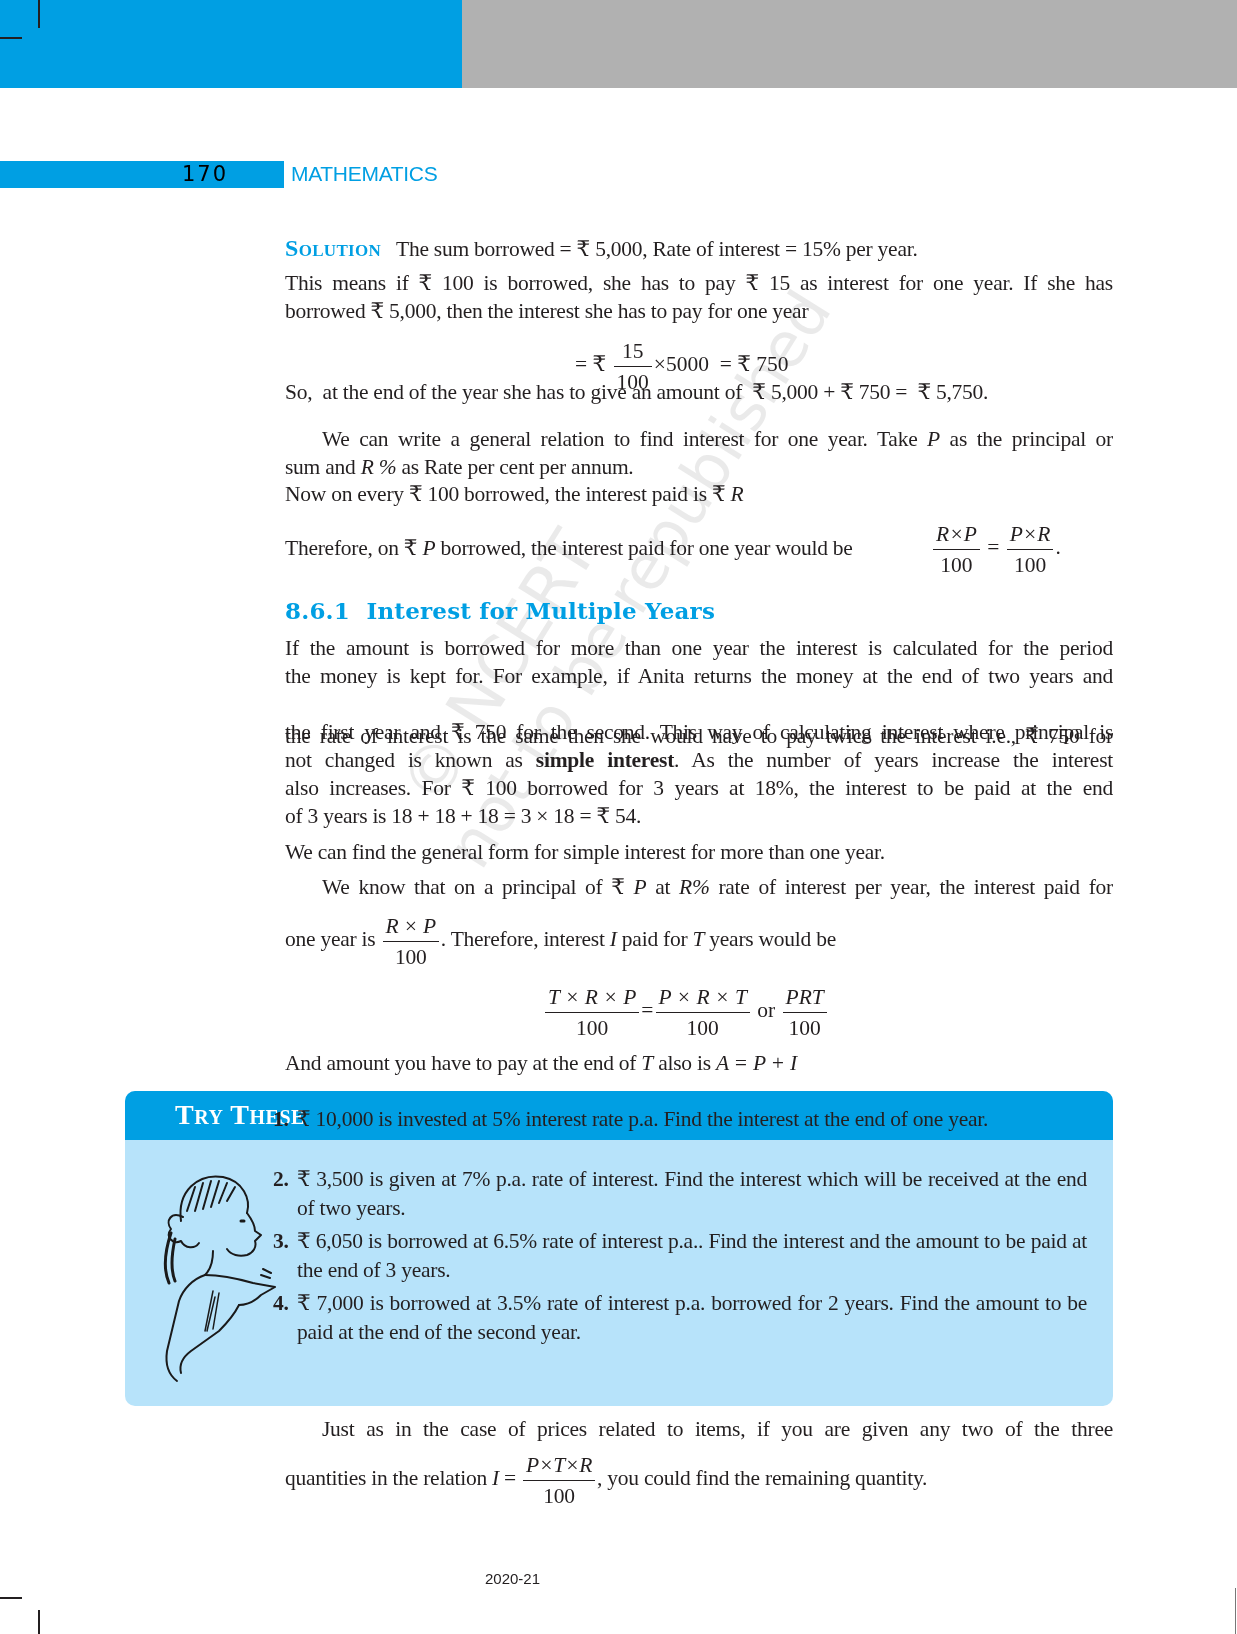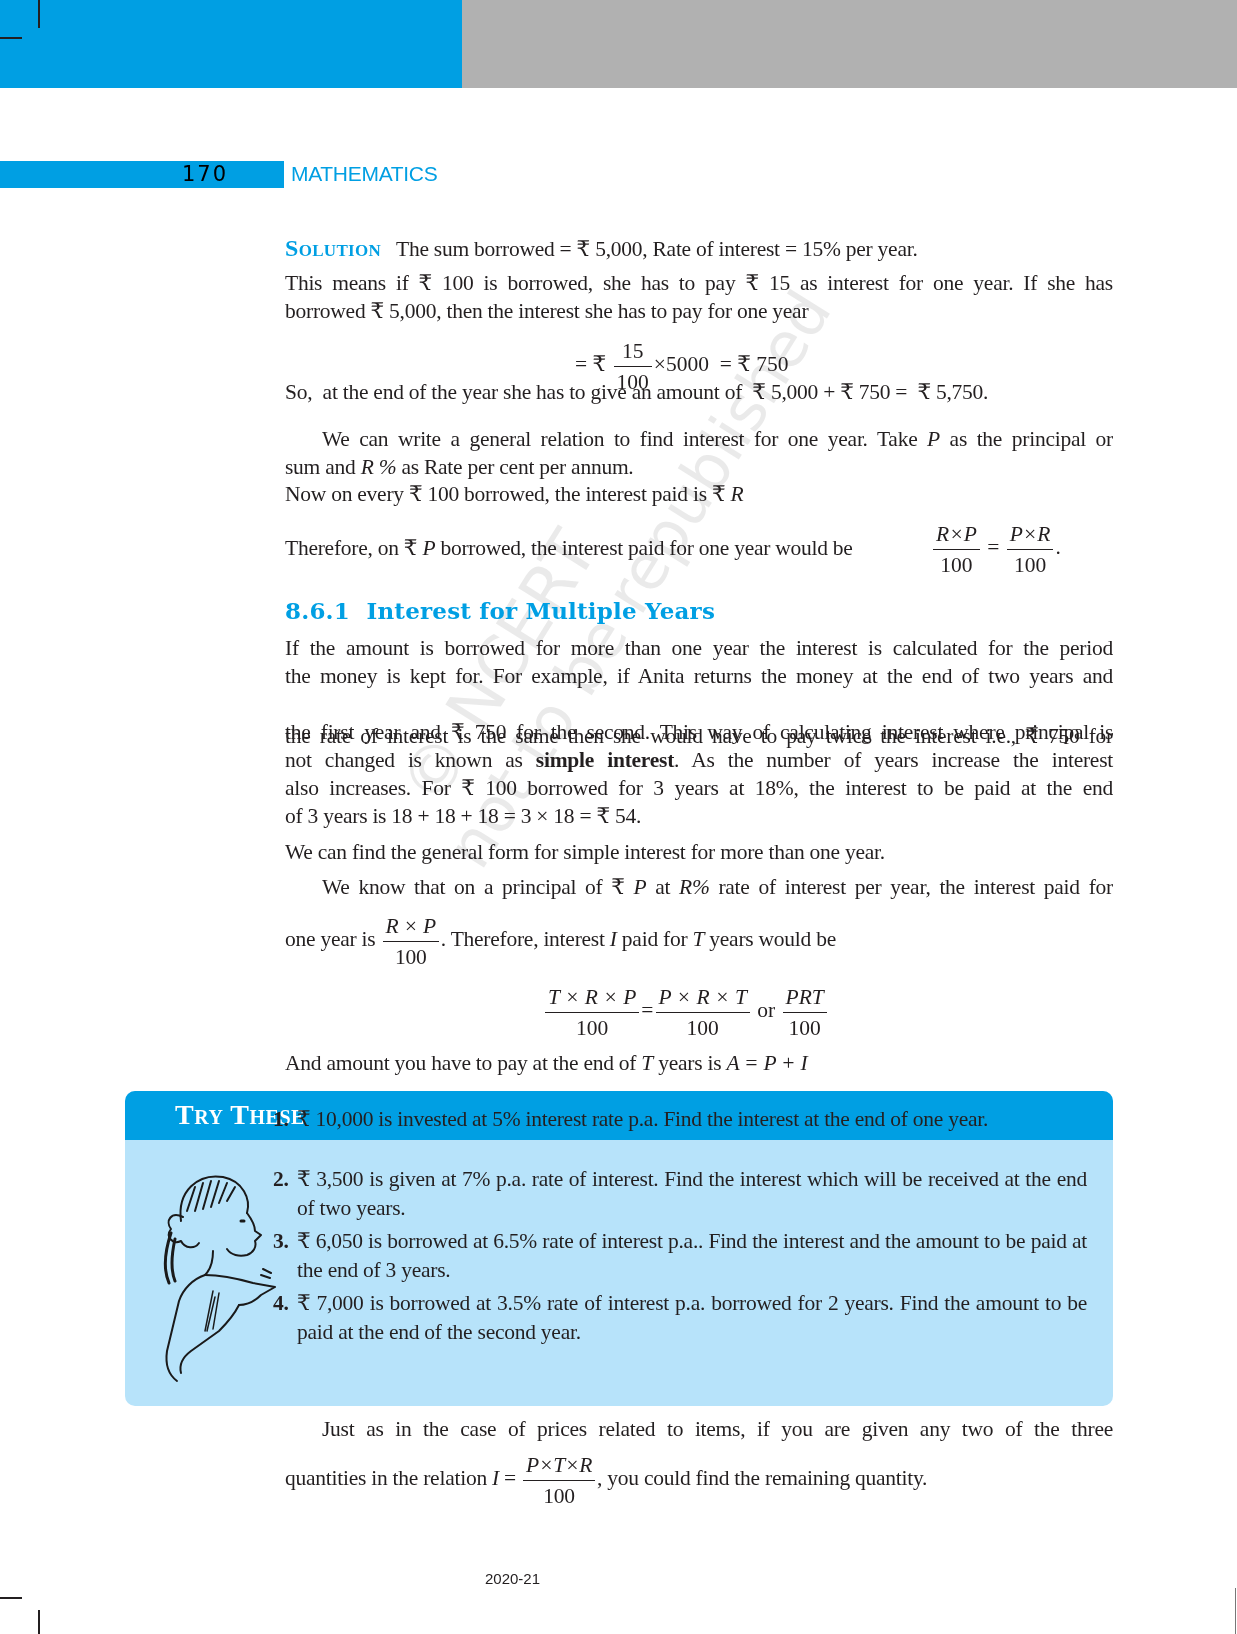--- a/index.html
+++ b/index.html
@@ -139,21 +139,21 @@
   </span><span>=</span><span class="frac">
     <i class="num">P × R × T</i>
     <span class="den">100</span>
   </span> <span>or</span> <span class="frac">
     <i class="num">PRT</i>
     <span class="den">100</span>
   </span>
 </div>
 
 <div class="line" style="top:1049px;">
-  <span>And amount you have to pay at the end of </span><i>T</i><span> years is </span><i>A = P + I</i>
+  <span>And amount you have to pay at the end of </span><i>T</i><span> also is </span><i>A = P + I</i>
 </div>
 
 <div class="abs try-box">
   <div class="abs try-head"></div>
   <div class="abs try-title">Try These</div>
 
   <svg class="abs" style="left:18px;top:60px;" width="140" height="240" viewBox="0 0 140 240">
     <g fill="none" stroke="#1a1a1a" stroke-width="2" stroke-linecap="round" stroke-linejoin="round">
       <path d="M38 70 C34 40 55 22 80 26 C100 30 108 48 104 62"></path>
       <path d="M44 60 L52 36 M52 60 L60 32 M60 58 L68 30 M68 56 L76 30 M76 52 L84 32 M84 50 L92 36"></path>

